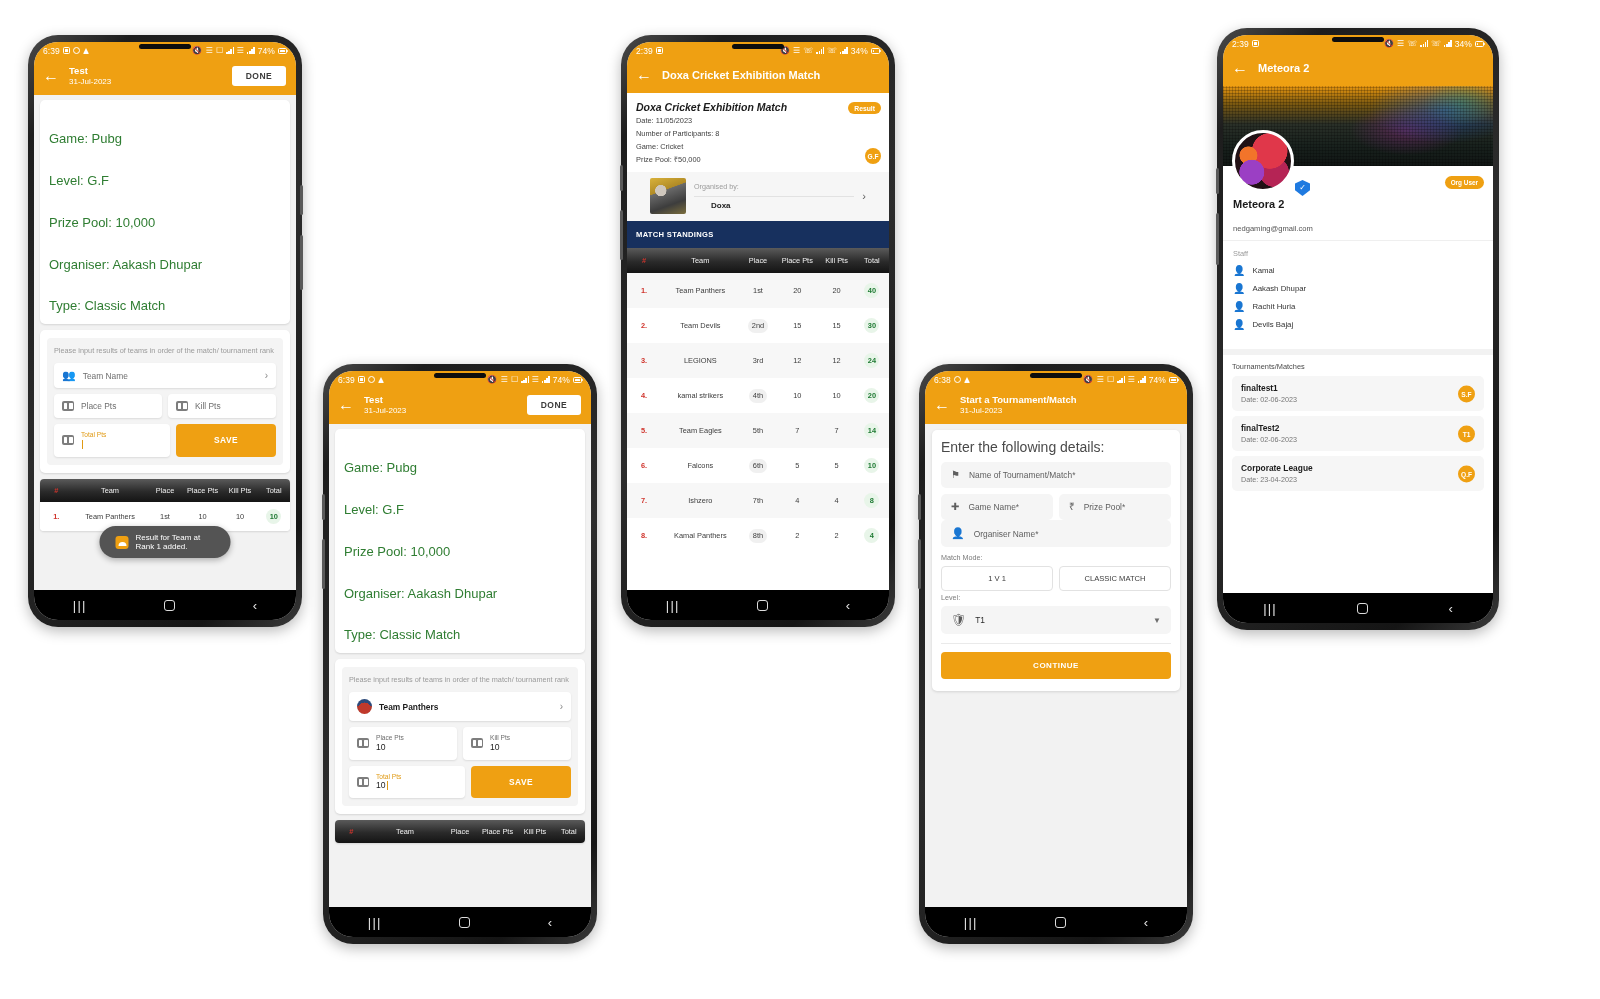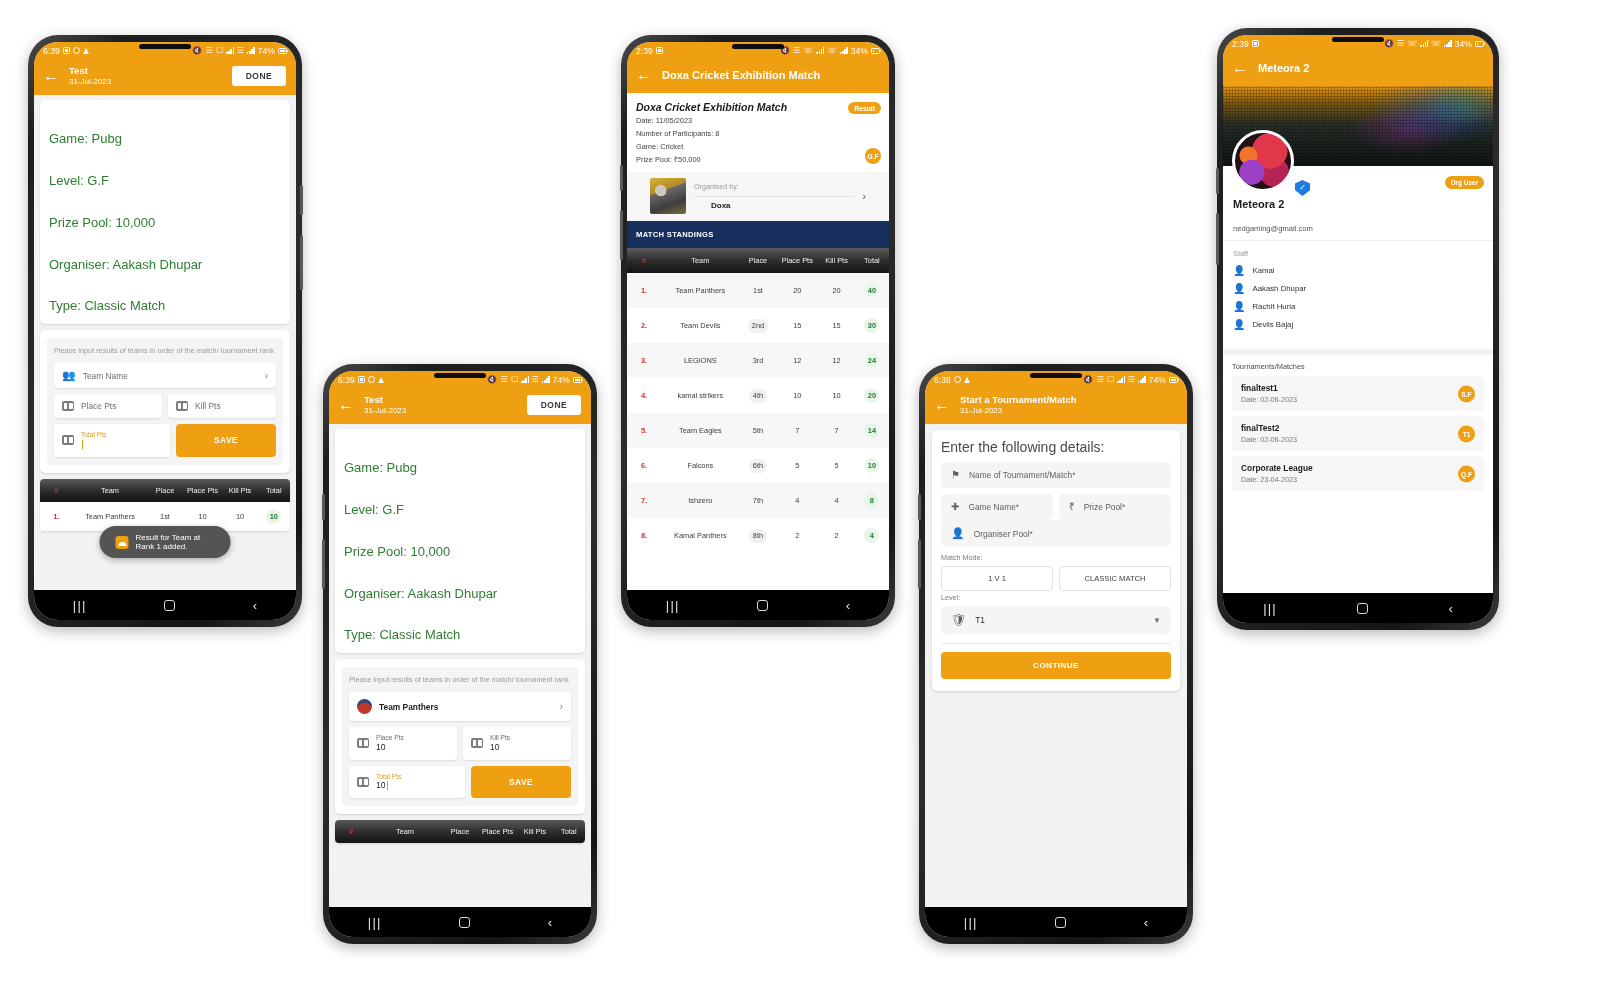--- a/index.html
+++ b/index.html
@@ -694,21 +694,21 @@
               <span class="ph">Game Name*</span>
             </div>
             <div class="gfield" style="margin-bottom:0;">
               <span class="ic-rupee">₹</span>
               <span class="ph">Prize Pool*</span>
             </div>
           </div>
 
           <div class="gfield">
             <span class="ic-person">👤</span>
-            <span class="ph">Organiser Pool*</span>
+            <span class="ph">Organiser Name*</span>
           </div>
 
           <div class="sublbl">Match Mode:</div>
           <div class="mode-row">
             <div class="mode-btn">1 V 1</div>
             <div class="mode-btn">CLASSIC MATCH</div>
           </div>
 
           <div class="sublbl">Level:</div>
           <div class="gfield" style="margin-bottom:0;">

